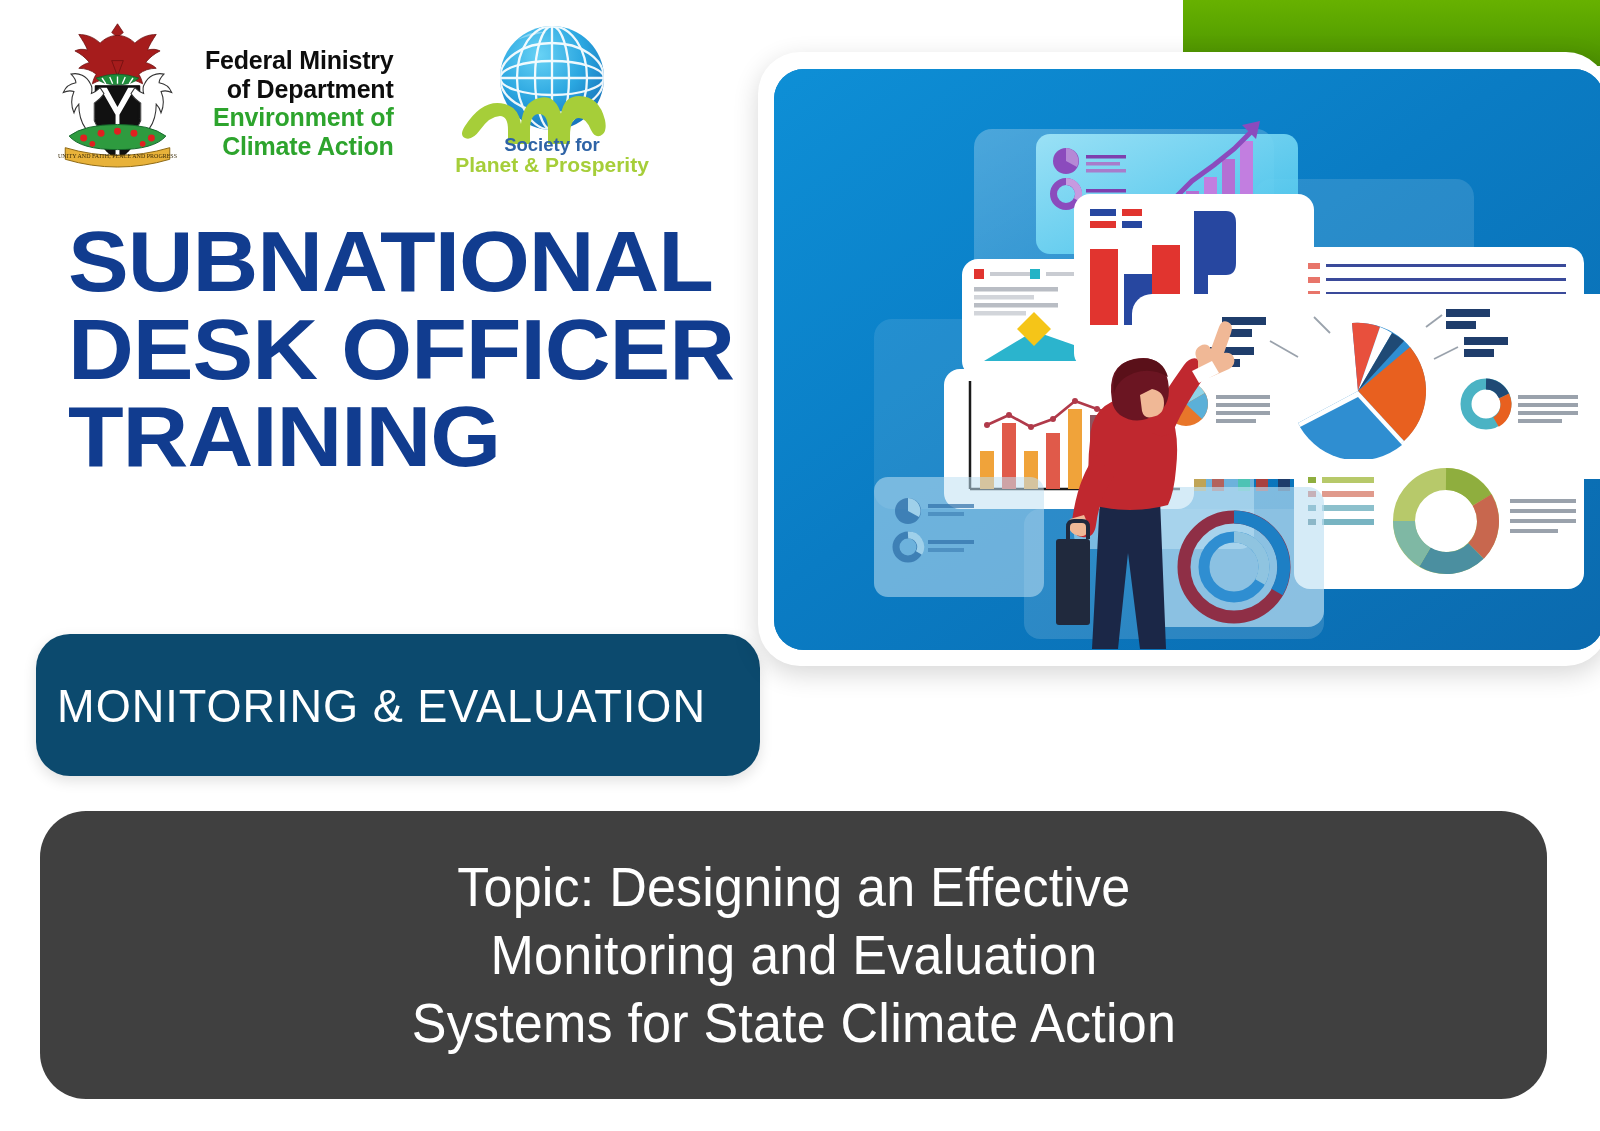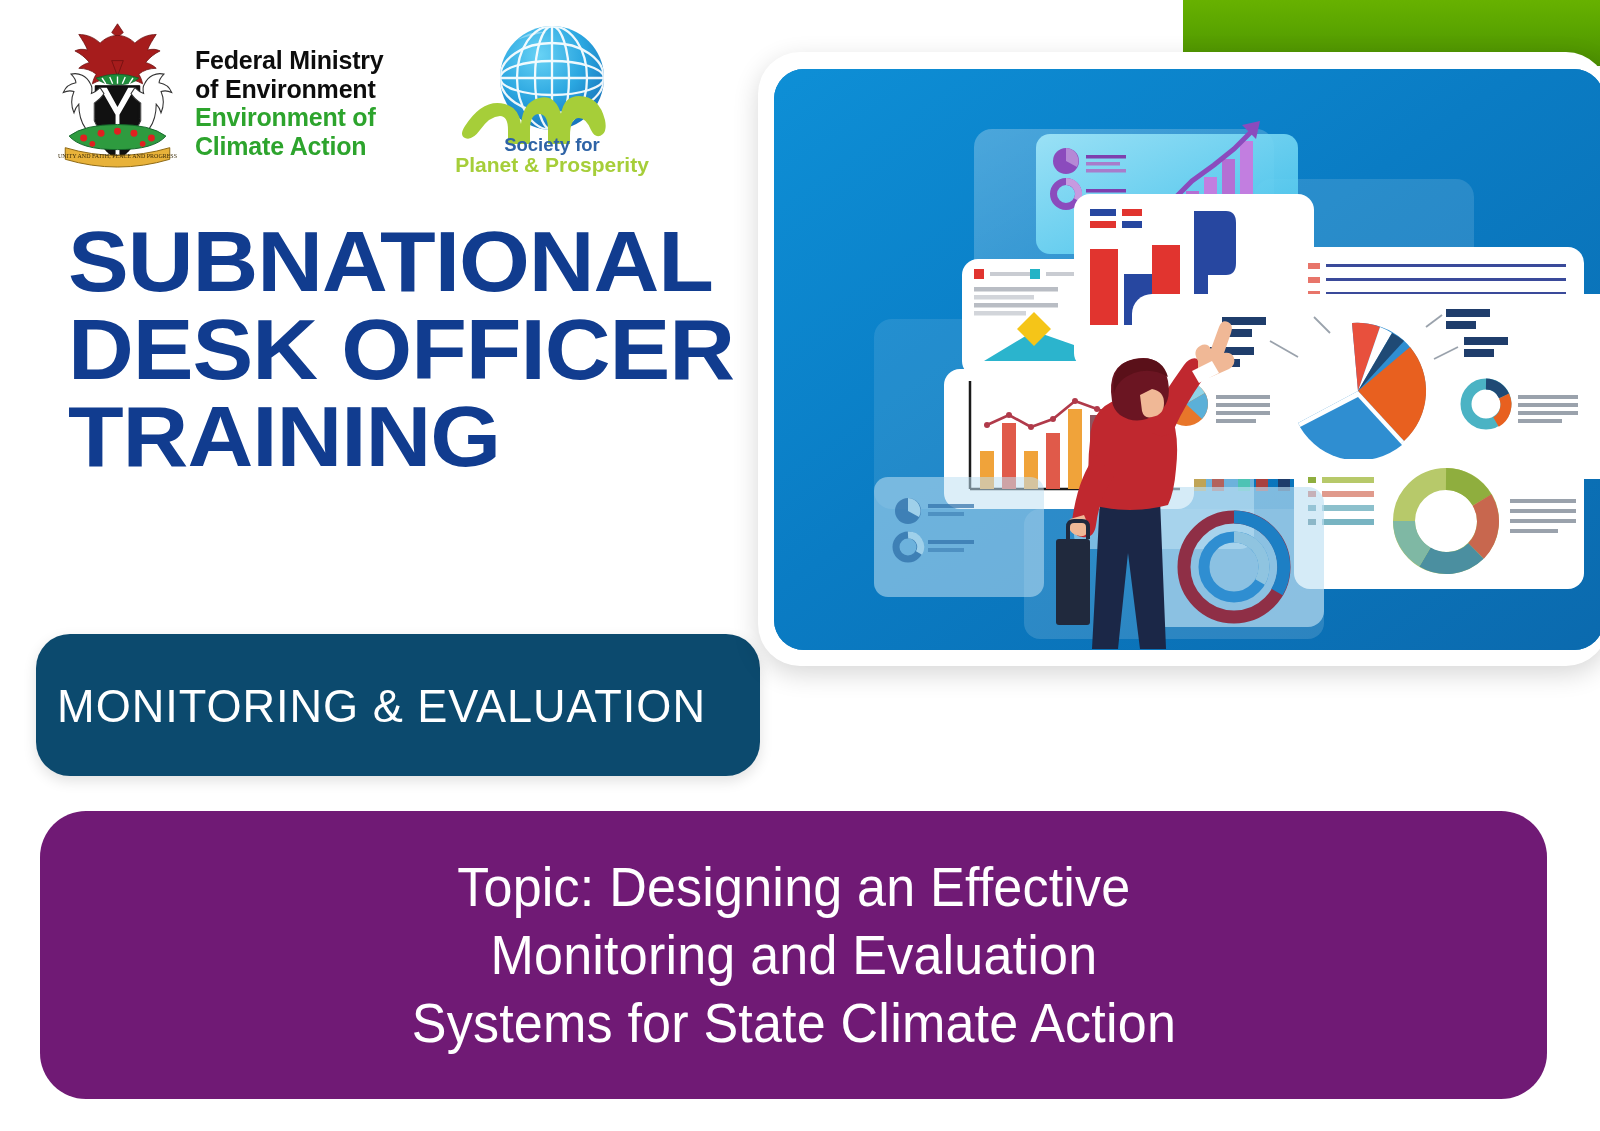--- a/index.html
+++ b/index.html
@@ -19,23 +19,24 @@
   
   .green-corner {
     position:absolute; left:1183px; top:0; width:417px; height:66px;
     background:linear-gradient(180deg,#67b100 0%,#5aa400 45%,#4c8f02 100%);
   }
 
   
   .logo-row { position:absolute; left:40px; top:18px; display:flex; align-items:flex-start; }
   .coat { width:155px; height:150px; flex:0 0 auto; }
   .fme-text {
-    margin-top:28px;
+    margin-left:10px; margin-top:28px;
     font-weight:bold; font-size:25px; line-height:1.14;
     letter-spacing:-0.2px;
+    text-align:right;
   }
   .fme-black { color:#0d0d0d; }
   .fme-green { color:#2DA42D; }
 
   .sfpp { position:absolute; left:455px; top:18px; width:195px; height:160px; }
 
   
   .heading {
     position:absolute; left:68px; top:218px; width:700px;
     color:#113C8F;
@@ -64,21 +65,21 @@
     letter-spacing:1px;
     padding-left:22px;
     transform:scaleX(0.96);
     transform-origin:left center;
     white-space:nowrap;
   }
 
   
   .topic-banner {
     position:absolute; left:40px; top:811px; width:1507px; height:288px;
-    background:#701a75;
+    background:#404040;
     border-radius:46px;
     display:flex; align-items:center; justify-content:center;
   }
   .topic-text {
     color:#ffffff;
     font-size:56px;
     line-height:1.22;
     text-align:center;
     font-weight:400;
     transform:scaleX(0.93);
@@ -139,21 +140,21 @@
         <circle cx="54" cy="130" r="3"></circle>
           <circle cx="106" cy="130" r="3"></circle>
       </g>
 
       <path d="M26 134 q54 16 108 0 l0 12 q-54 16 -108 0z" fill="#E8B23A" stroke="#8a6510" stroke-width="1"></path>
       <text x="80" y="145" font-size="6.2" text-anchor="middle" fill="#3a2a06" font-family="'Liberation Serif', serif">UNITY AND FAITH, PEACE AND PROGRESS</text>
     </svg>
 
     <div class="fme-text">
       <div class="fme-black">Federal Ministry</div>
-      <div class="fme-black">of Environment</div>
+      <div class="fme-black">of Department</div>
       <div class="fme-green">Environment of</div>
       <div class="fme-green">Climate Action</div>
     </div>
   </div>
 
   <svg class="sfpp" viewBox="0 0 195 160">
     <defs>
       <radialGradient id="globeGrad" cx="38%" cy="28%" r="78%">
         <stop offset="0%" stop-color="#68d2f5"></stop>
         <stop offset="55%" stop-color="#2aa6e0"></stop>

